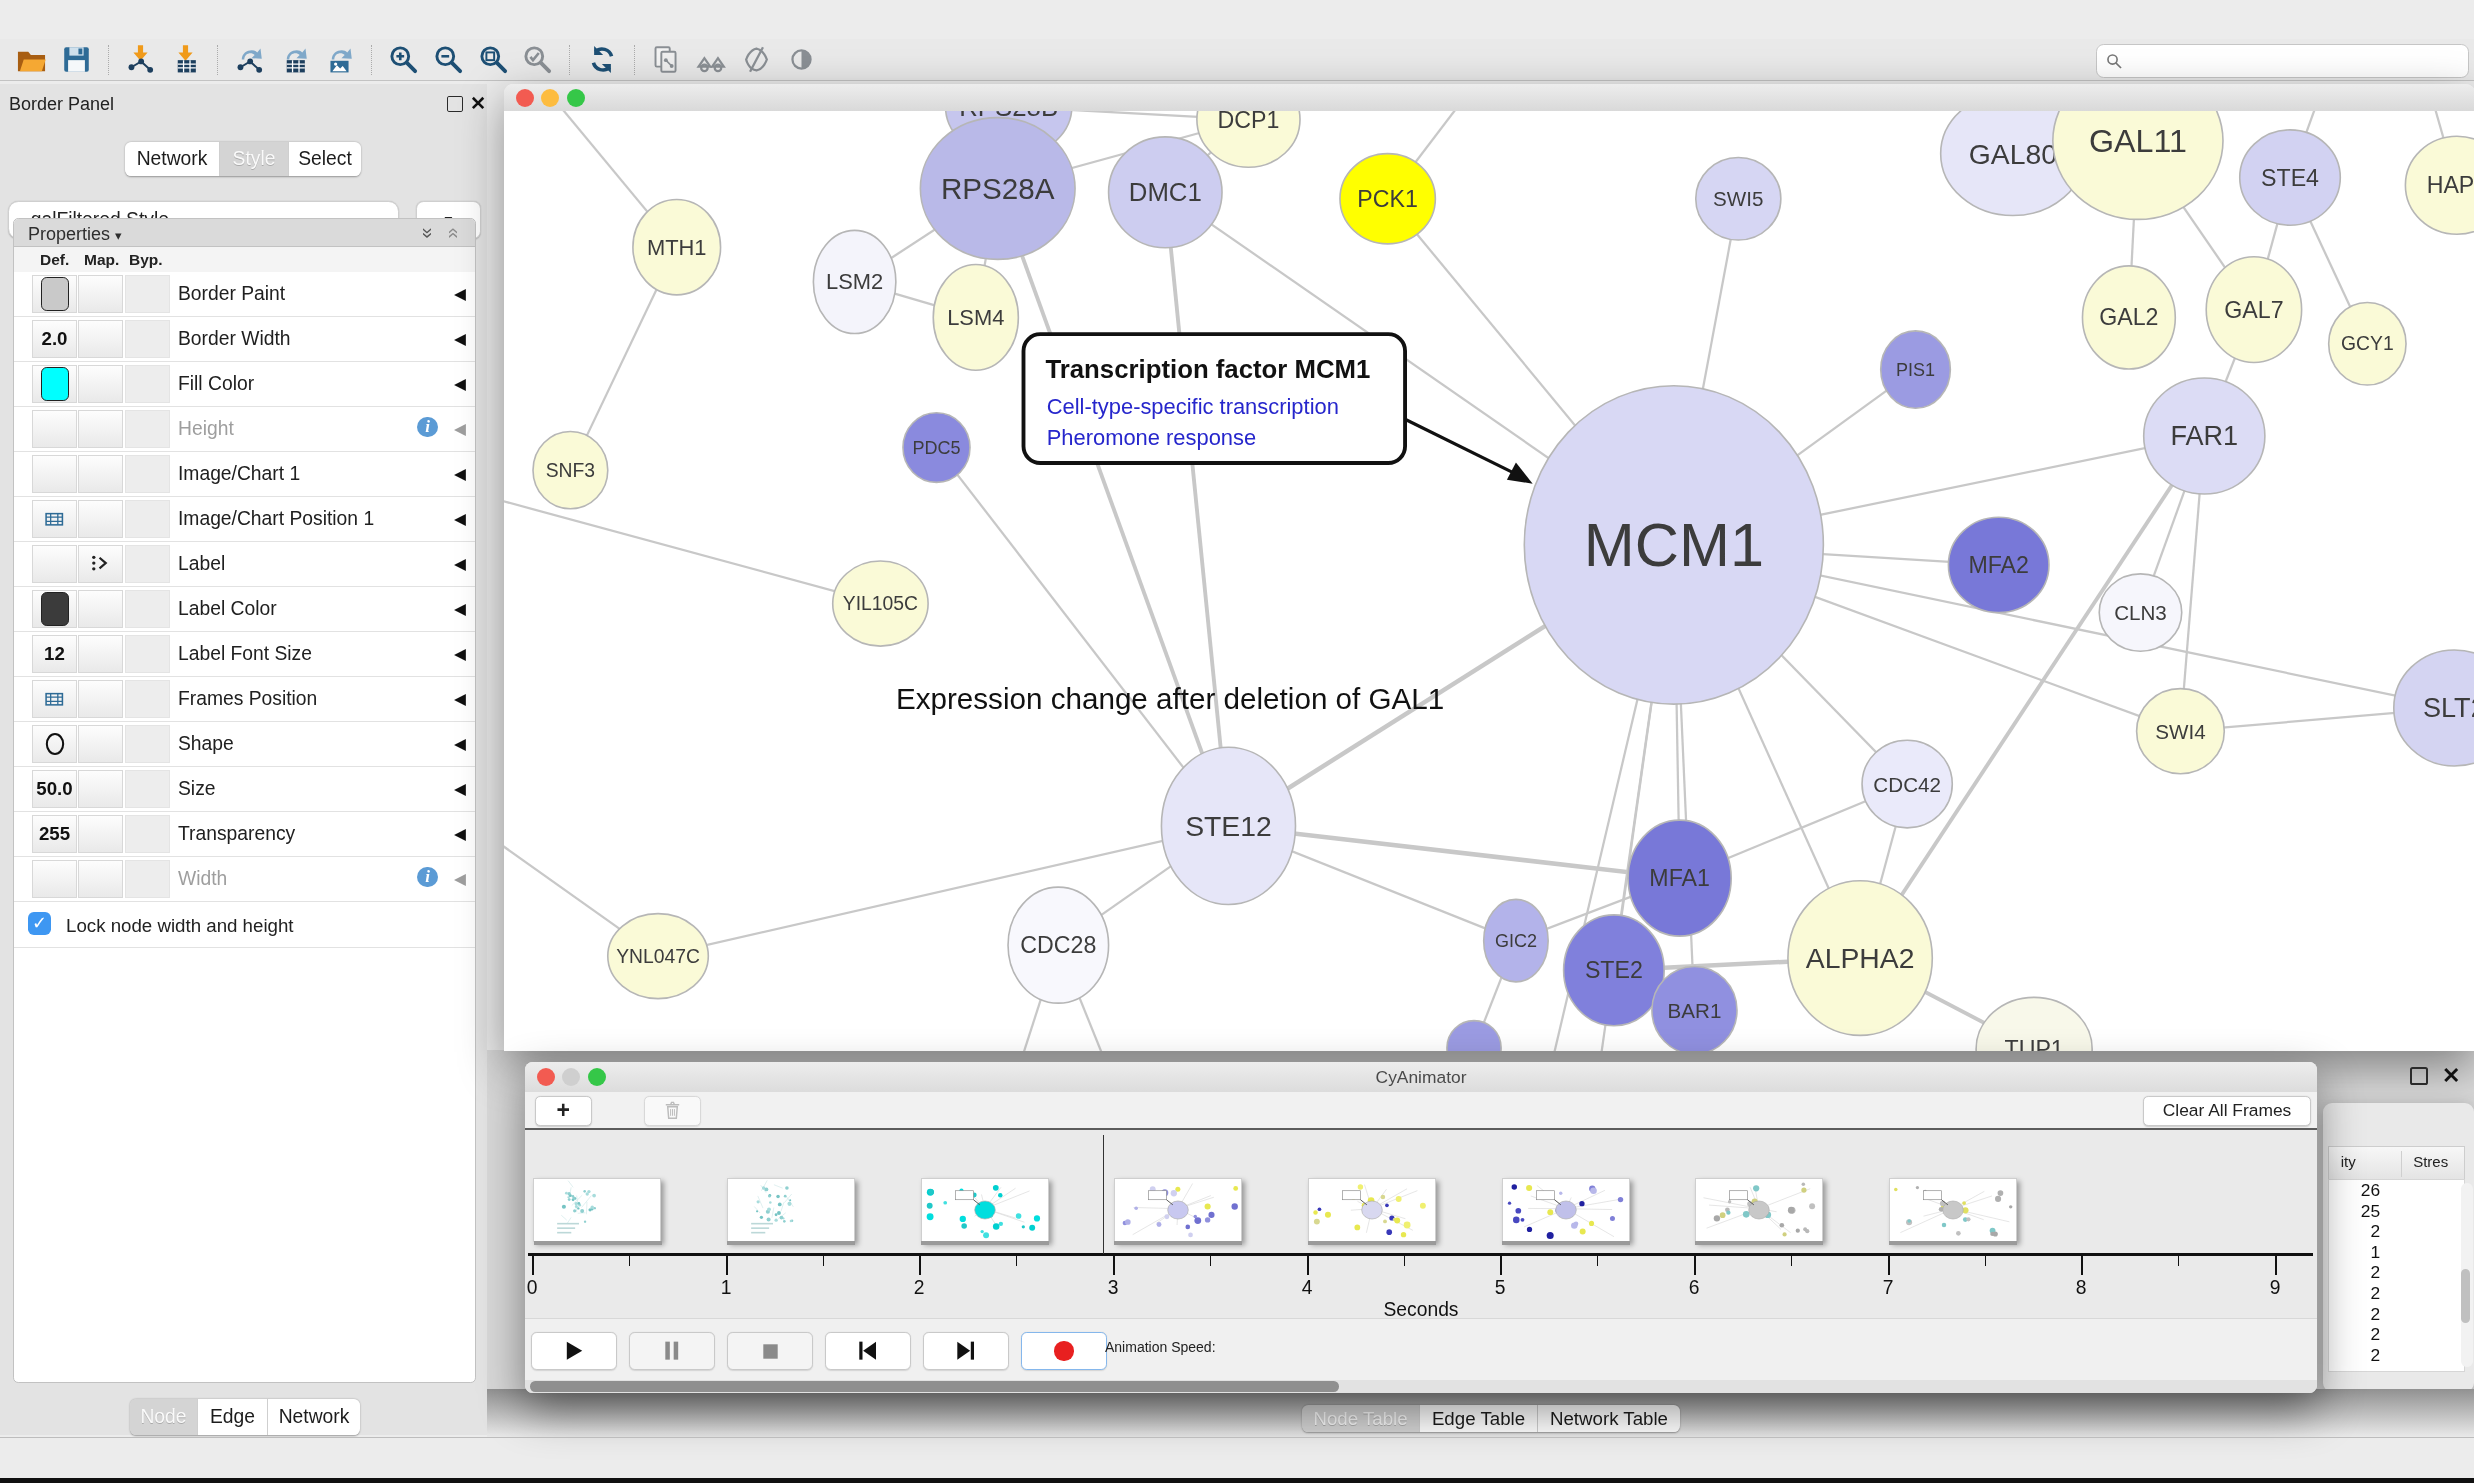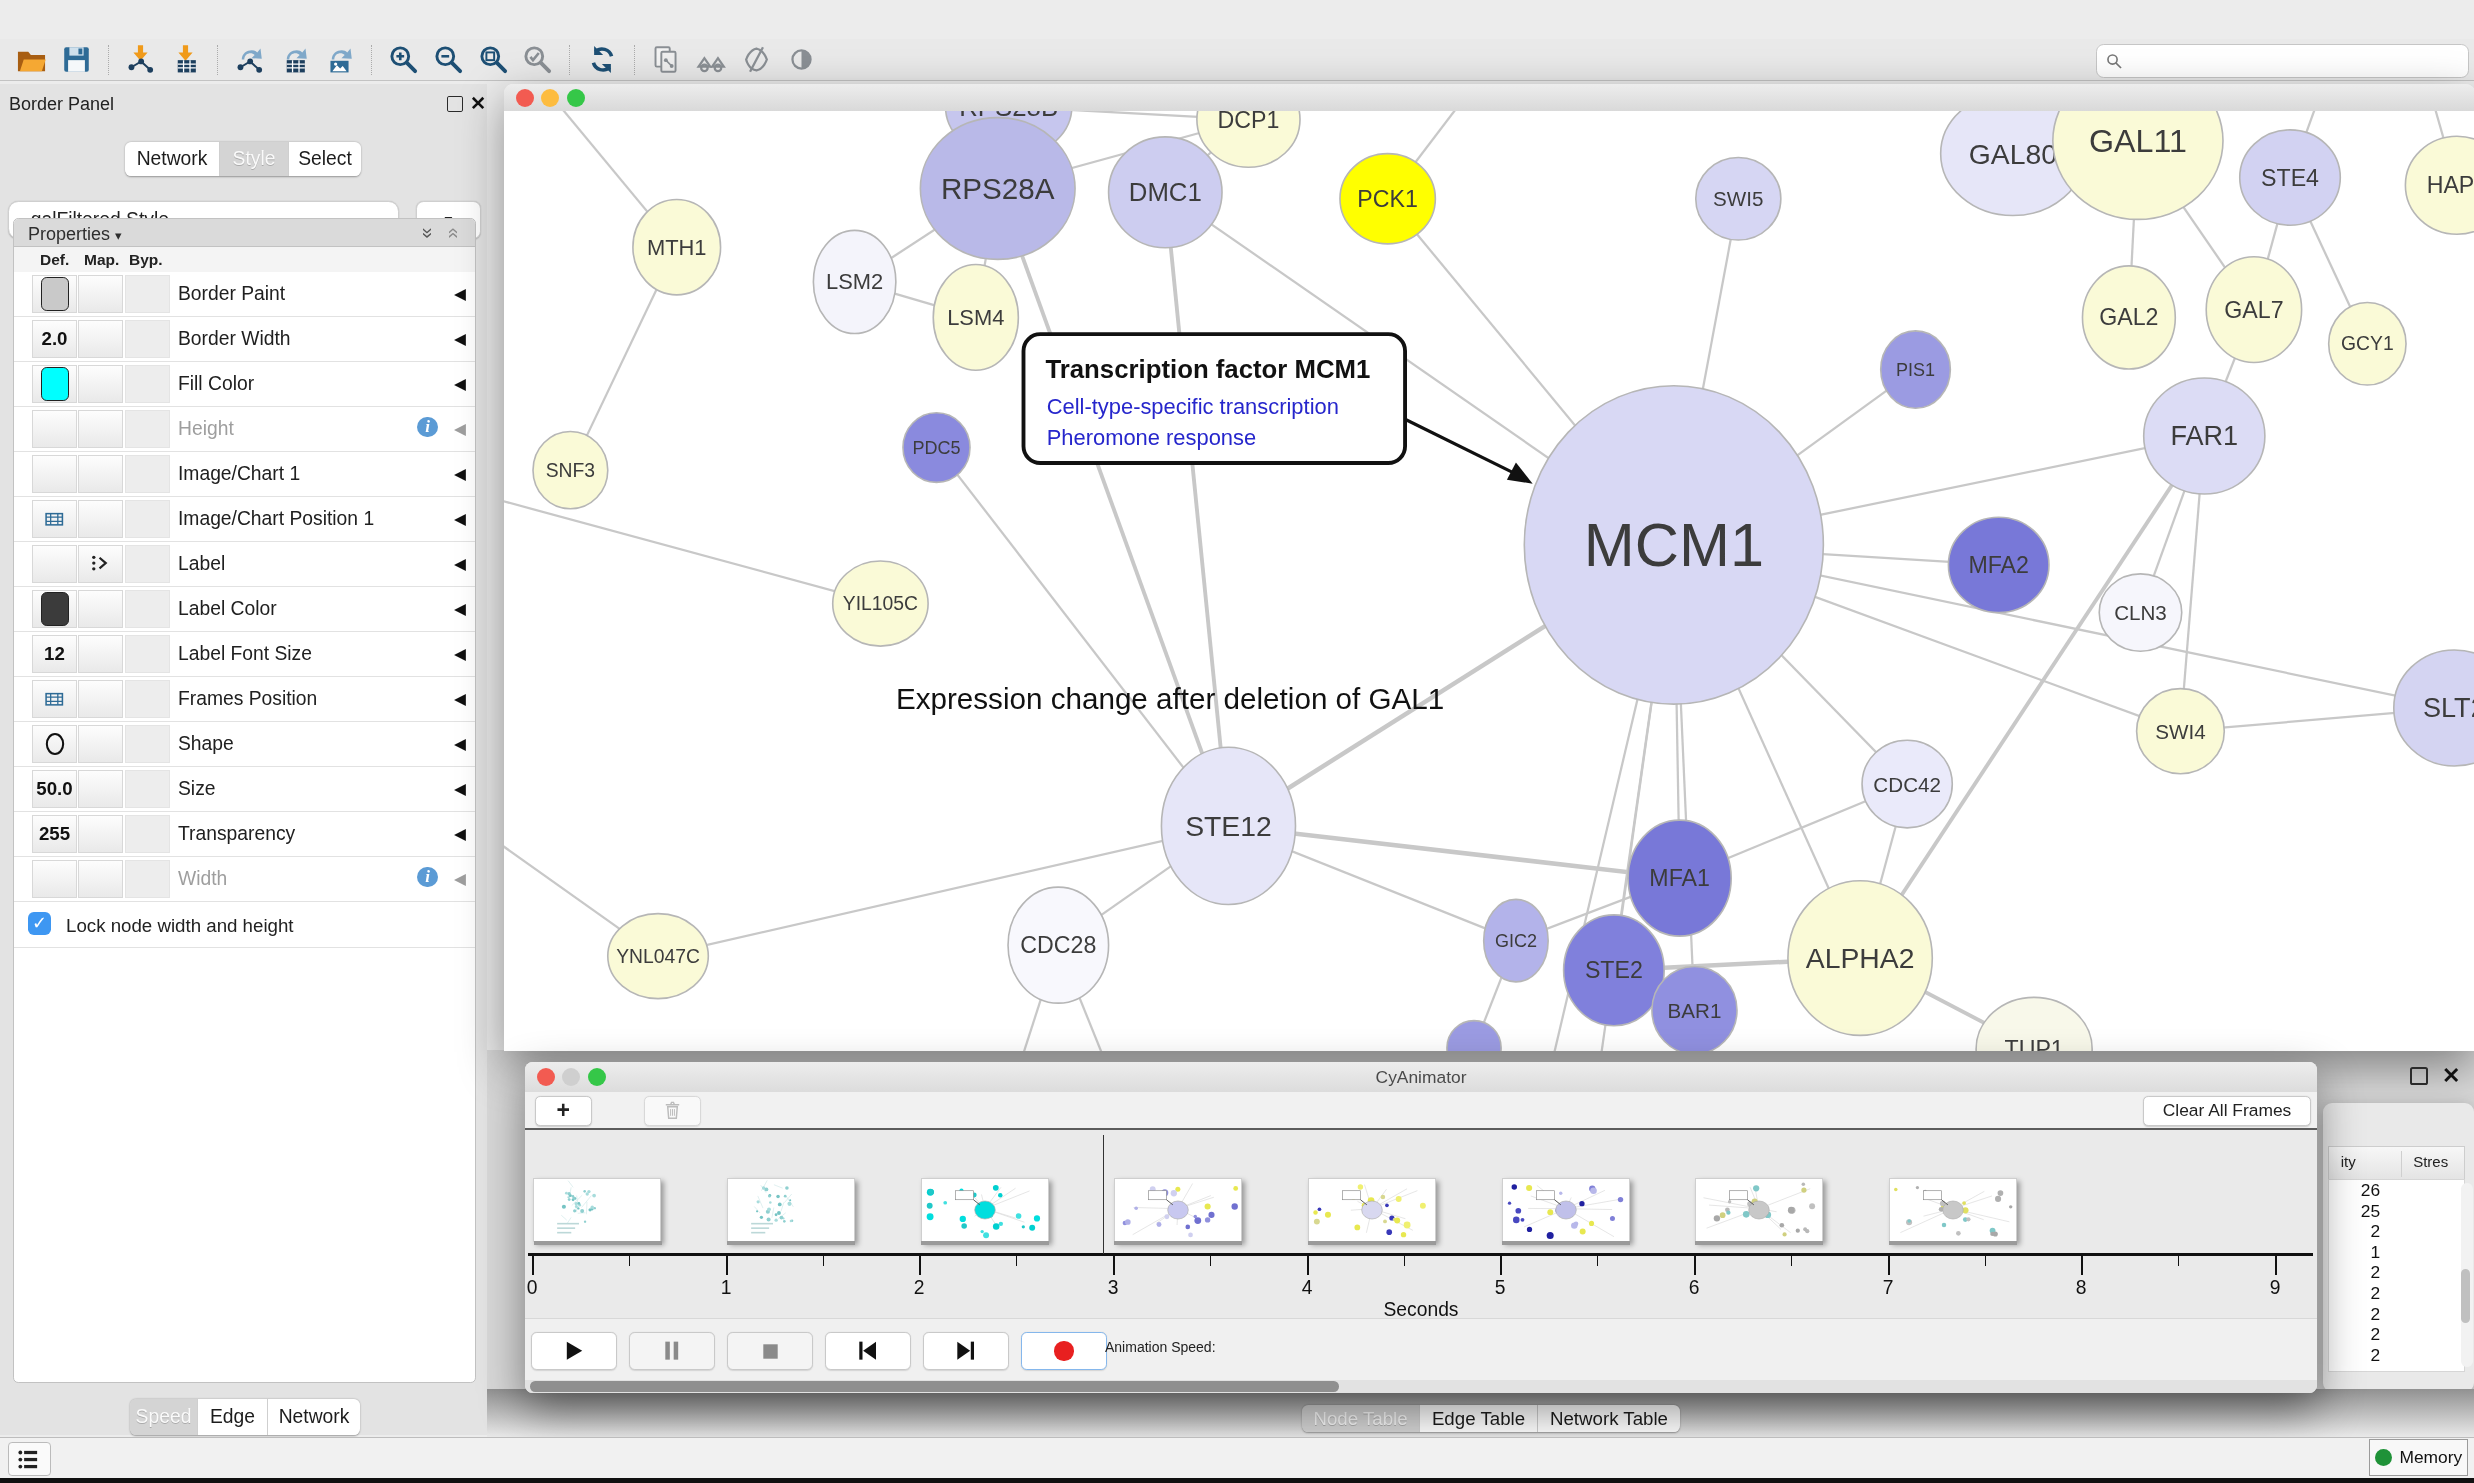--- a/index.html
+++ b/index.html
@@ -412,21 +412,21 @@
             <div class="info-i">i</div>
             <div class="prow-arrow">◀</div>
           </div>
         </div>
       <div id="lock-row">
         <div id="lock-check">✓</div>
         <div id="lock-label">Lock node width and height</div>
       </div>
     </div>
     <div id="cp-bottom-tabs" class="abs seg">
-        <div class="tab active" style="width: 67px;">Speed</div>
+        <div class="tab active" style="width: 67px;">Node</div>
         <div class="tab" style="width: 69px;">Edge</div>
         <div class="tab" style="width: 92px;">Network</div>
       </div>
   </div>
 
   <div id="net-window" class="abs">
     <div class="wtitle">
       <div class="tlight abs" style="left:11.6px;top:5.2px;background:#f25b51;"></div>
       <div class="tlight abs" style="left:37px;top:5.2px;background:#fdbc40;"></div>
       <div class="tlight abs" style="left:63px;top:5.2px;background:#35c748;"></div>
@@ -1079,33 +1079,15 @@
 
   <div id="south-tabbar" class="abs">
     <div id="south-tabs" class="seg">
         <div class="tab active" style="width: 117px;">Node Table</div>
         <div class="tab" style="width: 117px;">Edge Table</div>
         <div class="tab" style="width: 142px;">Network Table</div>
       </div>
   </div>
 
   <div id="sep-line" class="abs"></div>
-  <div id="statusbar" class="abs">
-    <div id="status-list-btn">
-      <svg width="26" height="26" viewBox="0 0 48 48">
-          <g fill="#222">
-            <circle cx="8" cy="12" r="3.5"></circle>
-            <rect x="15" y="9" width="24" height="6"></rect>
-            <circle cx="8" cy="25" r="3.5"></circle>
-            <rect x="15" y="22" width="24" height="6"></rect>
-            <circle cx="8" cy="38" r="3.5"></circle>
-            <rect x="15" y="35" width="24" height="6"></rect>
-          </g>
-        </svg>
-    </div>
-    <div id="memory-btn">
-      <span id="memory-dot"></span>
-      <span>Memory</span>
-    </div>
-  </div>
   <div id="bottom-strip" class="abs"></div>
 </div>
 
 
 </body></html>

